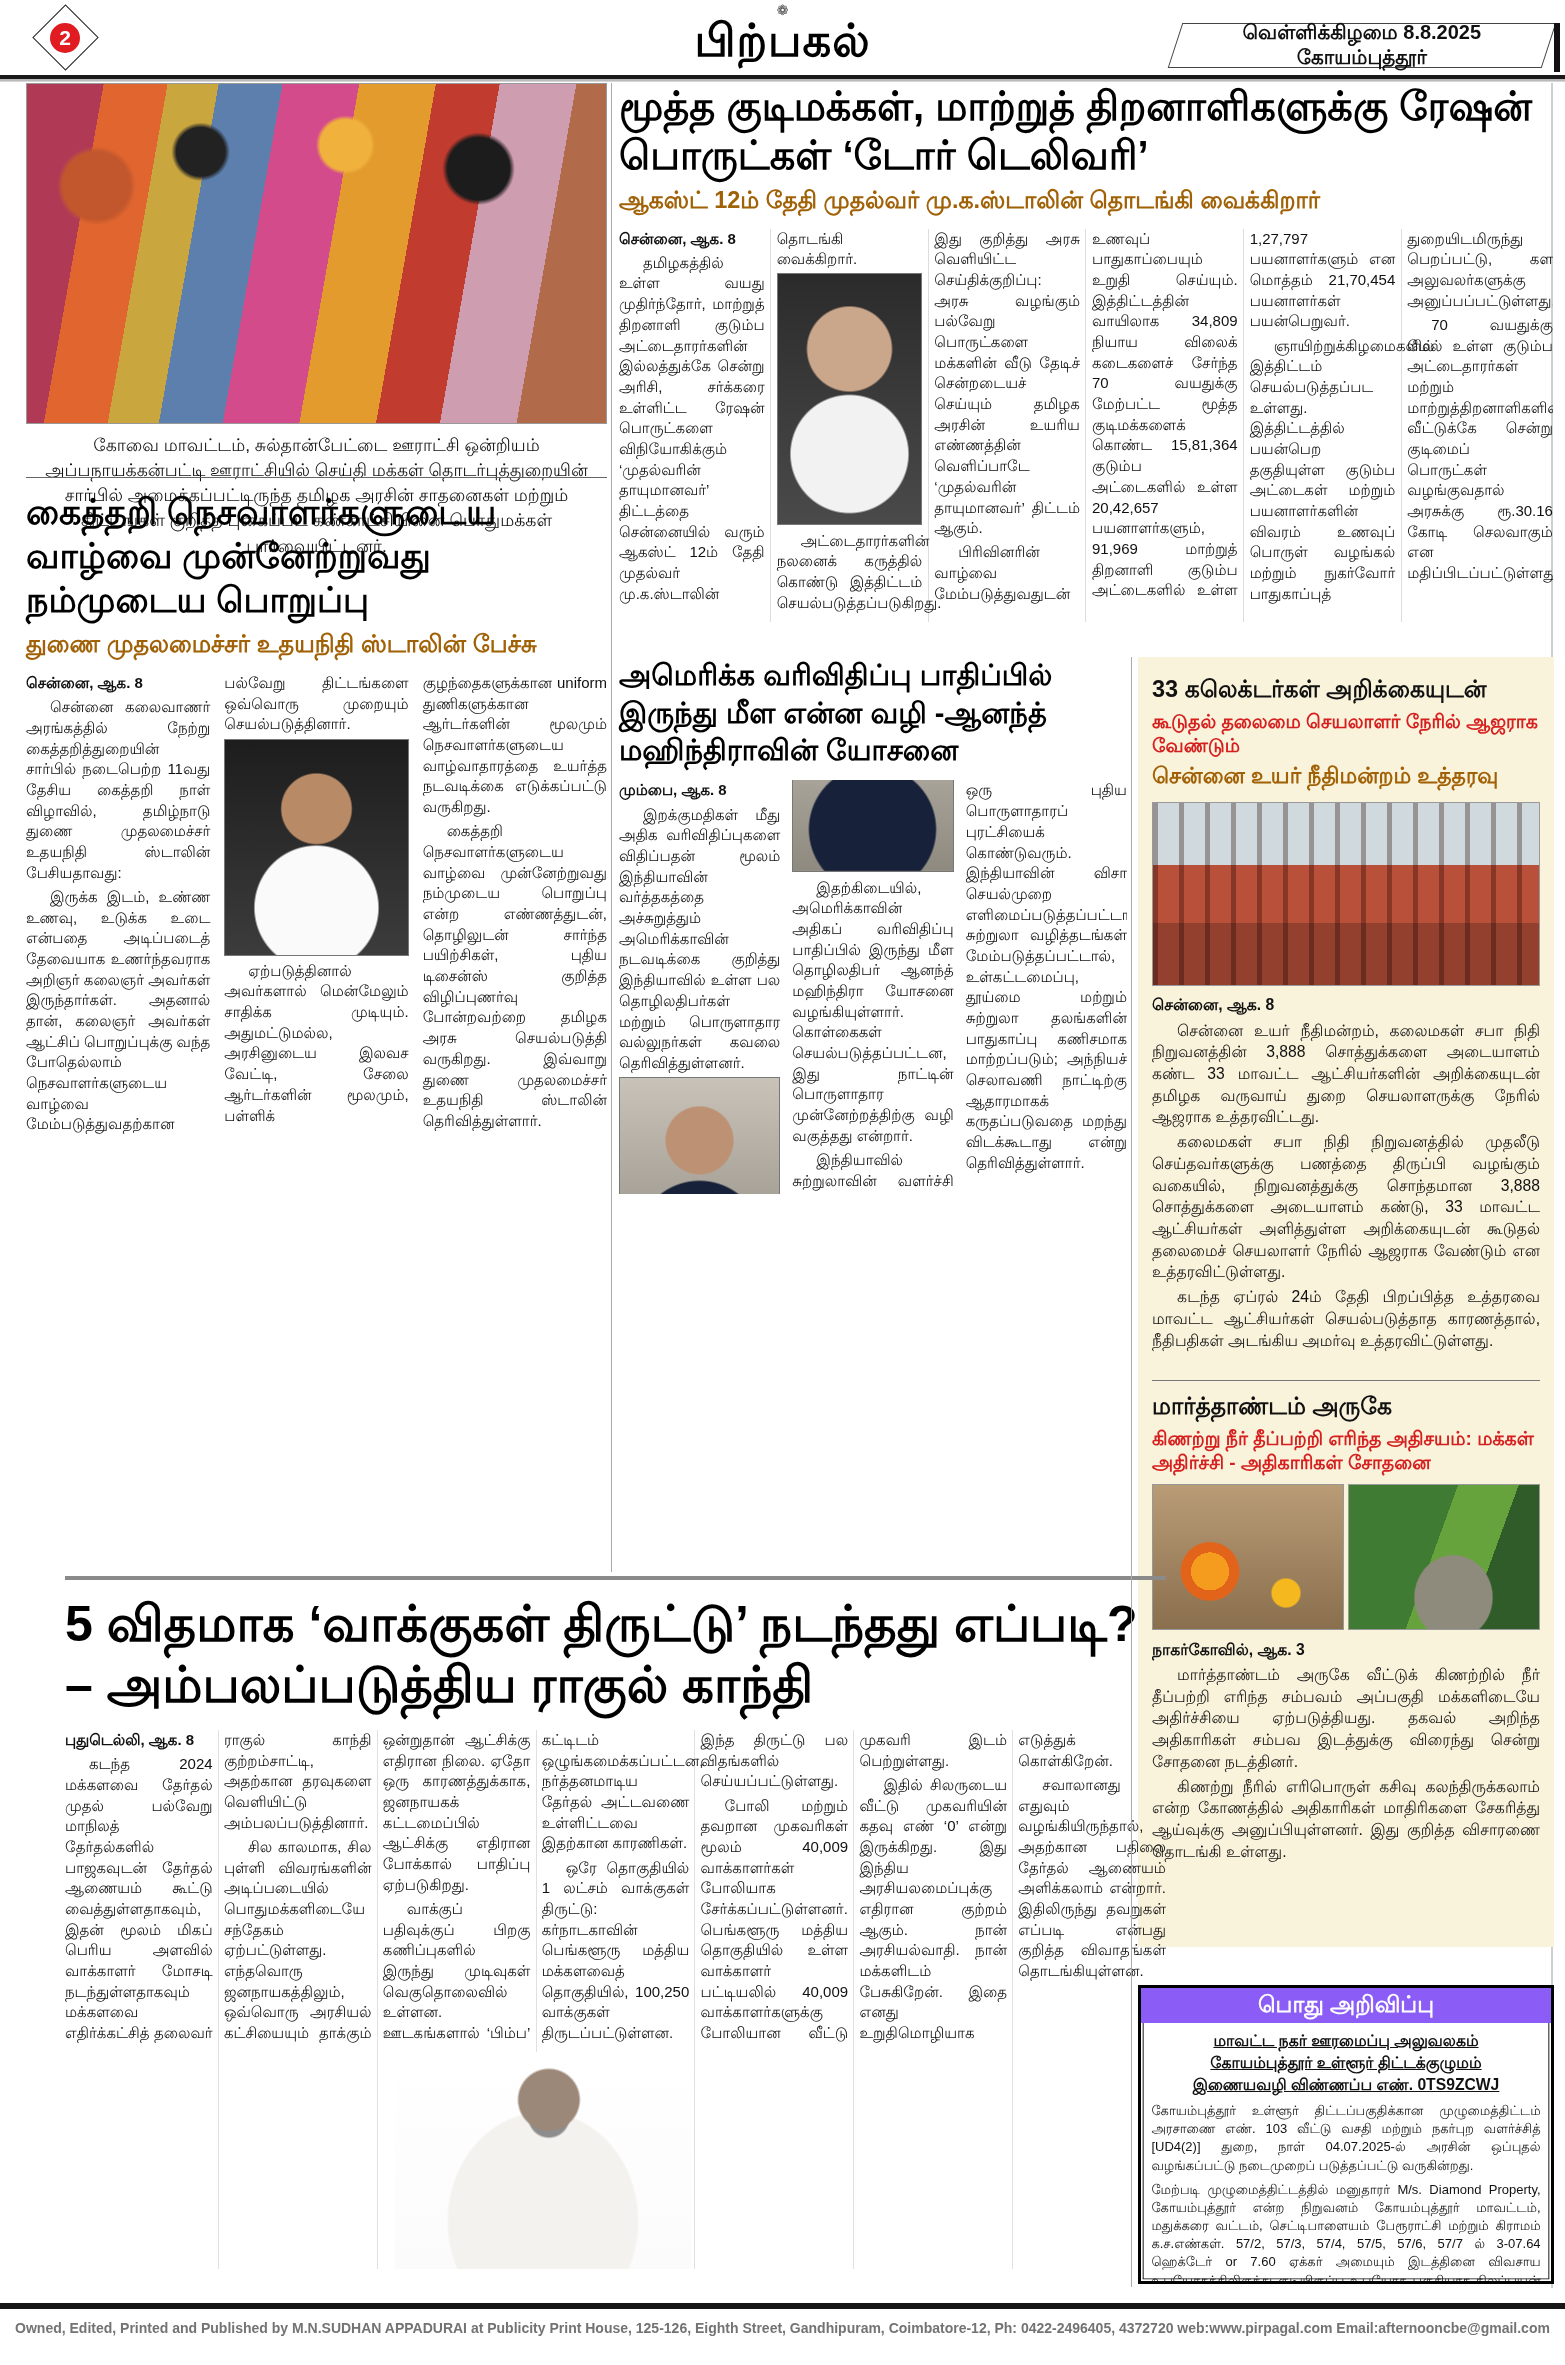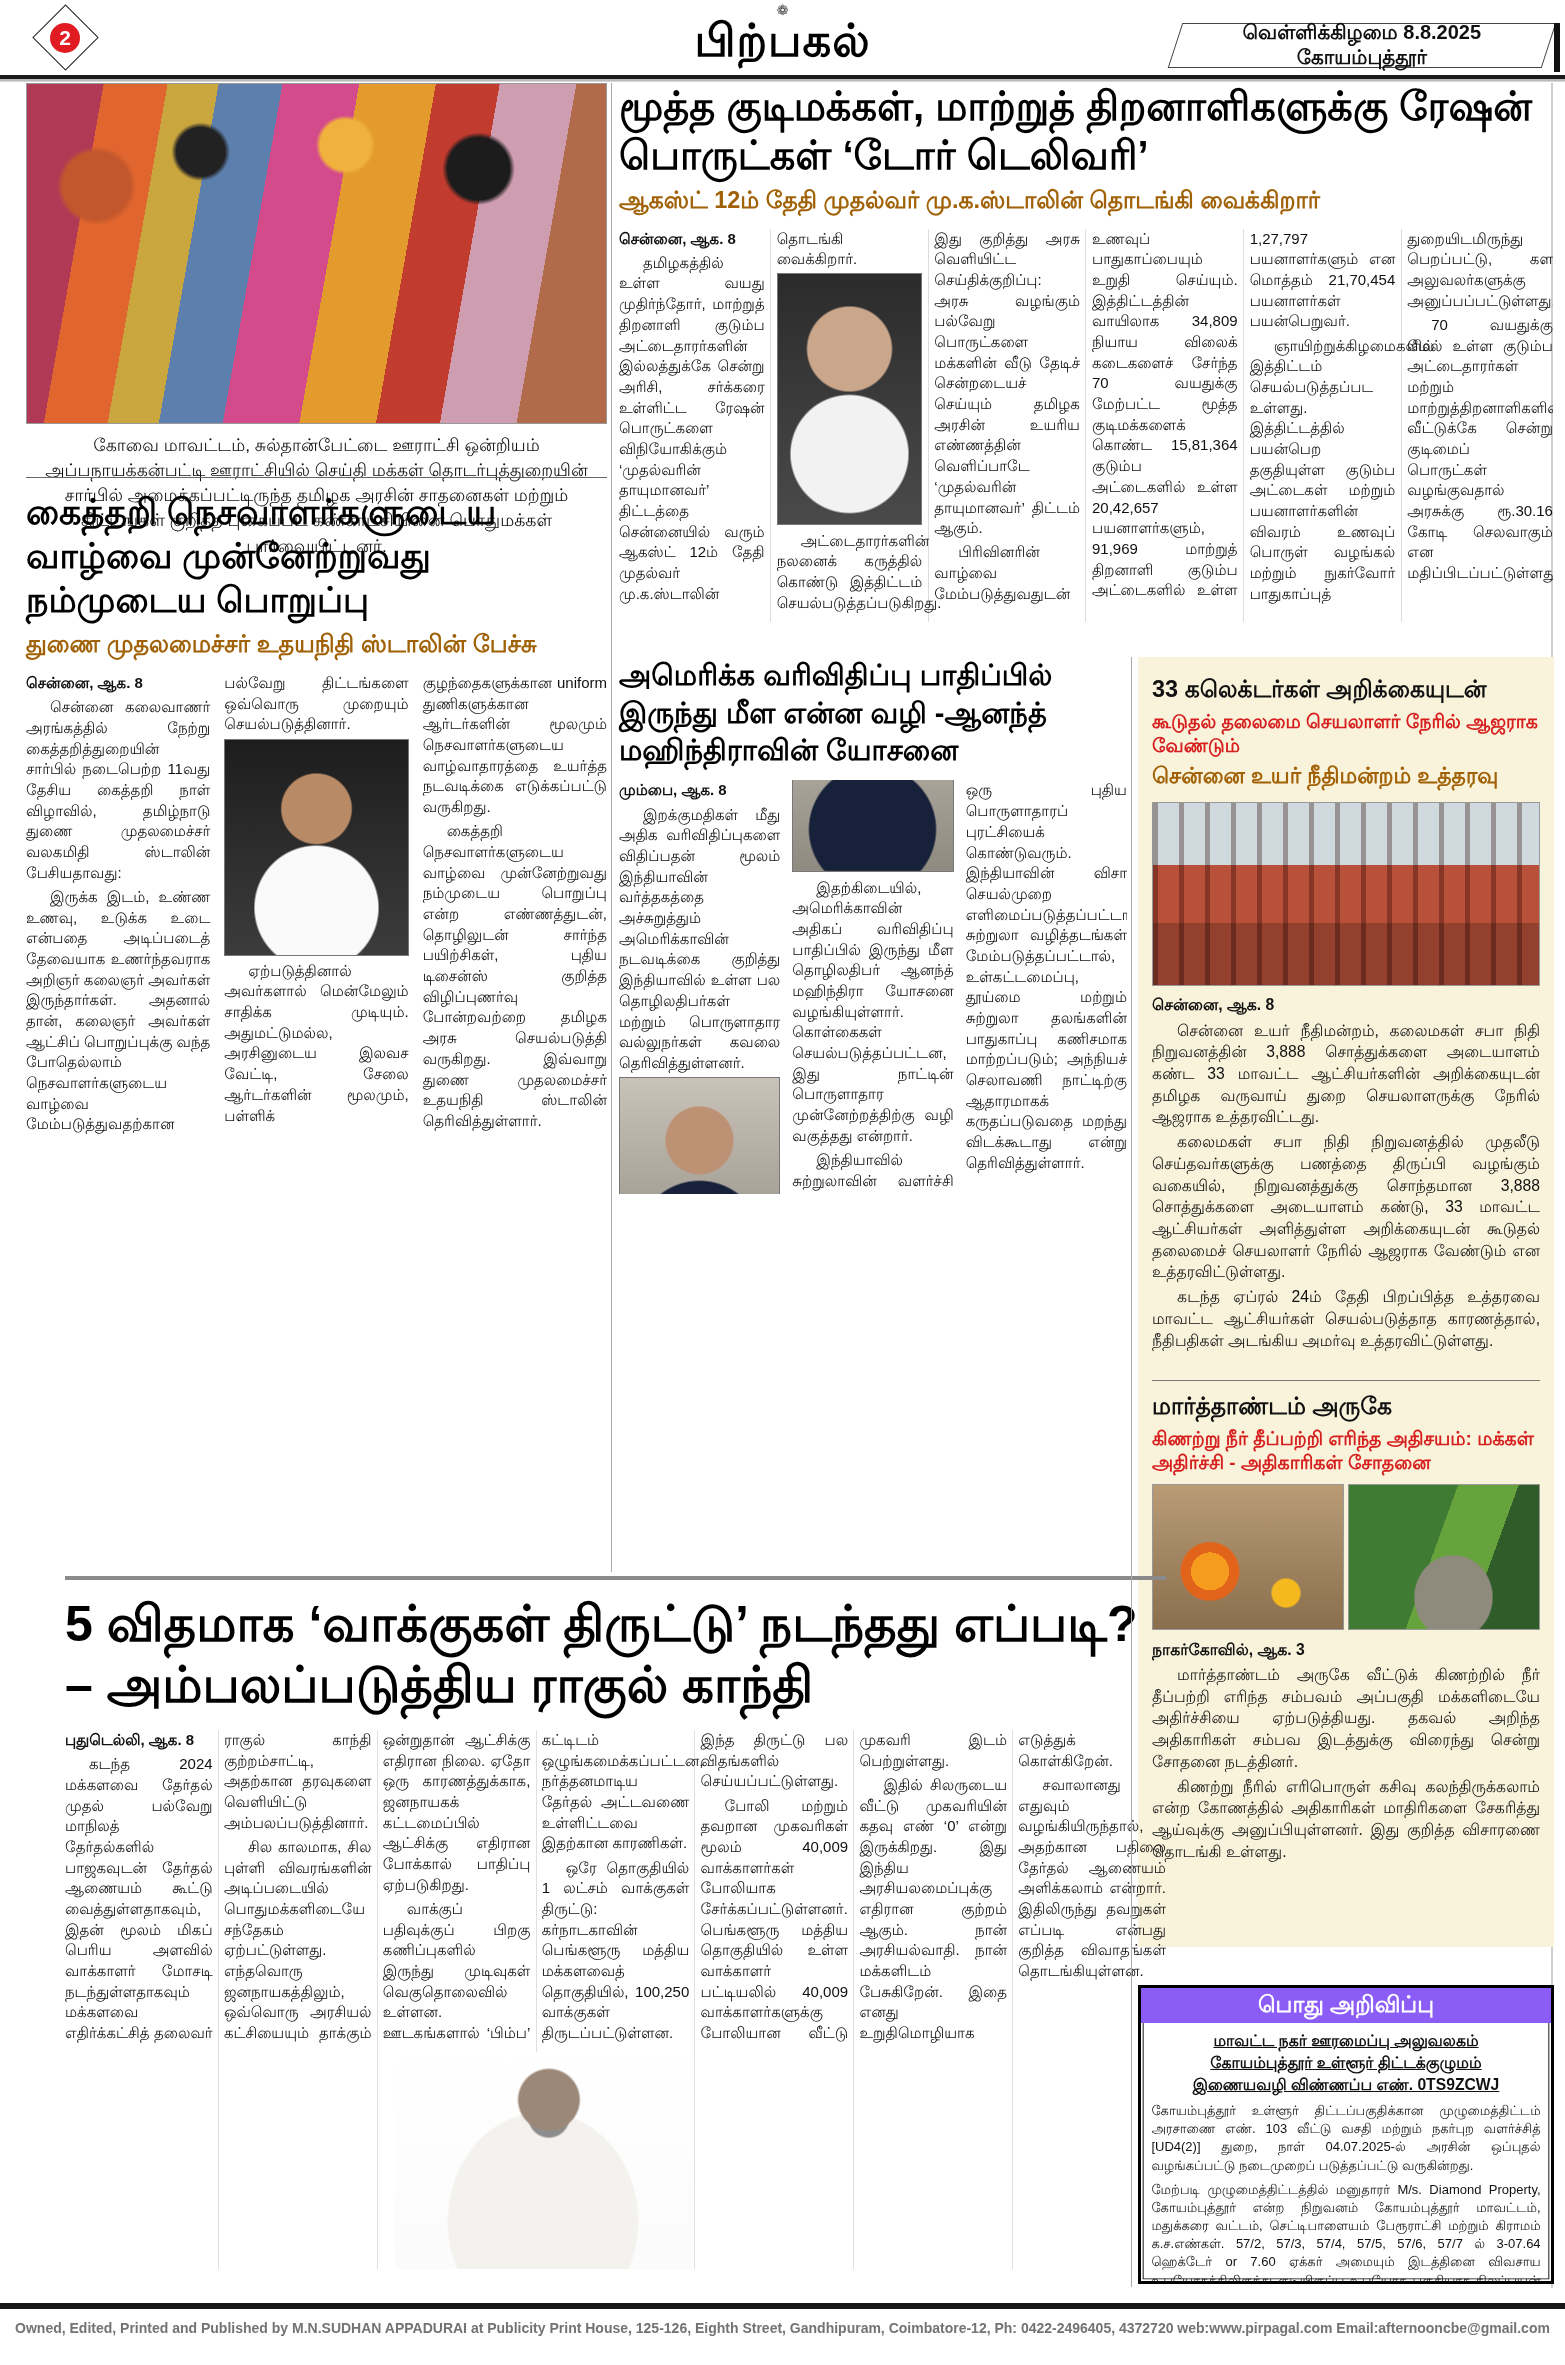--- a/index.html
+++ b/index.html
@@ -150,21 +150,21 @@
       <p>70 வயதுக்கு மேல் உள்ள குடும்ப அட்டைதாரர்கள் மற்றும் மாற்றுத்திறனாளிகளின் வீட்டுக்கே சென்று குடிமைப் பொருட்கள் வழங்குவதால் அரசுக்கு ரூ.30.16 கோடி செலவாகும் என மதிப்பிடப்பட்டுள்ளது.</p>
       <p>மக்கள் நலன் சார்ந்த இத்திட்டம், நலிவுற்ற பிரிவினரின் வாழ்வாதாரத்தை சிறப்புறச் செய்வதுடன், அவர்தம் உணவுப் பாதுகாப்பையும் உறுதி செய்யும் எனத் தெரிவிக்கப்பட்டுள்ளது.</p>
     </div>
   </div>
 
   <div class="article-handloom">
     <div class="headline">கைத்தறி நெசவாளர்களுடைய வாழ்வை முன்னேற்றுவது நம்முடைய பொறுப்பு</div>
     <div class="subhead">துணை முதலமைச்சர் உதயநிதி ஸ்டாலின் பேச்சு</div>
     <div class="body-cols">
       <p class="dateline" style="text-indent:0">சென்னை, ஆக. 8</p>
-      <p>சென்னை கலைவாணர் அரங்கத்தில் நேற்று கைத்தறித்துறையின் சார்பில் நடைபெற்ற 11வது தேசிய கைத்தறி நாள் விழாவில், தமிழ்நாடு துணை முதலமைச்சர் வலகமிதி ஸ்டாலின் பேசியதாவது:</p>
+      <p>சென்னை கலைவாணர் அரங்கத்தில் நேற்று கைத்தறித்துறையின் சார்பில் நடைபெற்ற 11வது தேசிய கைத்தறி நாள் விழாவில், தமிழ்நாடு துணை முதலமைச்சர் உதயநிதி ஸ்டாலின் பேசியதாவது:</p>
       <p>இருக்க இடம், உண்ண உணவு, உடுக்க உடை என்பதை அடிப்படைத் தேவையாக உணர்ந்தவராக அறிஞர் கலைஞர் அவர்கள் இருந்தார்கள். அதனால் தான், கலைஞர் அவர்கள் ஆட்சிப் பொறுப்புக்கு வந்த போதெல்லாம் நெசவாளர்களுடைய வாழ்வை மேம்படுத்துவதற்கான பல்வேறு திட்டங்களை ஒவ்வொரு முறையும் செயல்படுத்தினார்.</p>
       <div class="udhay-photo"></div>
       <p>ஏற்படுத்தினால் அவர்களால் மென்மேலும் சாதிக்க முடியும். அதுமட்டுமல்ல, அரசினுடைய இலவச வேட்டி, சேலை ஆர்டர்களின் மூலமும், பள்ளிக் குழந்தைகளுக்கான uniform துணிகளுக்கான ஆர்டர்களின் மூலமும் நெசவாளர்களுடைய வாழ்வாதாரத்தை உயர்த்த நடவடிக்கை எடுக்கப்பட்டு வருகிறது.</p>
       <p>கைத்தறி நெசவாளர்களுடைய வாழ்வை முன்னேற்றுவது நம்முடைய பொறுப்பு என்ற எண்ணத்துடன், தொழிலுடன் சார்ந்த பயிற்சிகள், புதிய டிசைன்ஸ் குறித்த விழிப்புணர்வு போன்றவற்றை தமிழக அரசு செயல்படுத்தி வருகிறது. இவ்வாறு துணை முதலமைச்சர் உதயநிதி ஸ்டாலின் தெரிவித்துள்ளார்.</p>
     </div>
   </div>
 
   <div class="article-tariff">
     <div class="headline">அமெரிக்க வரிவிதிப்பு பாதிப்பில் இருந்து மீள என்ன வழி -ஆனந்த் மஹிந்திராவின் யோசனை</div>
     <div class="body-cols">

